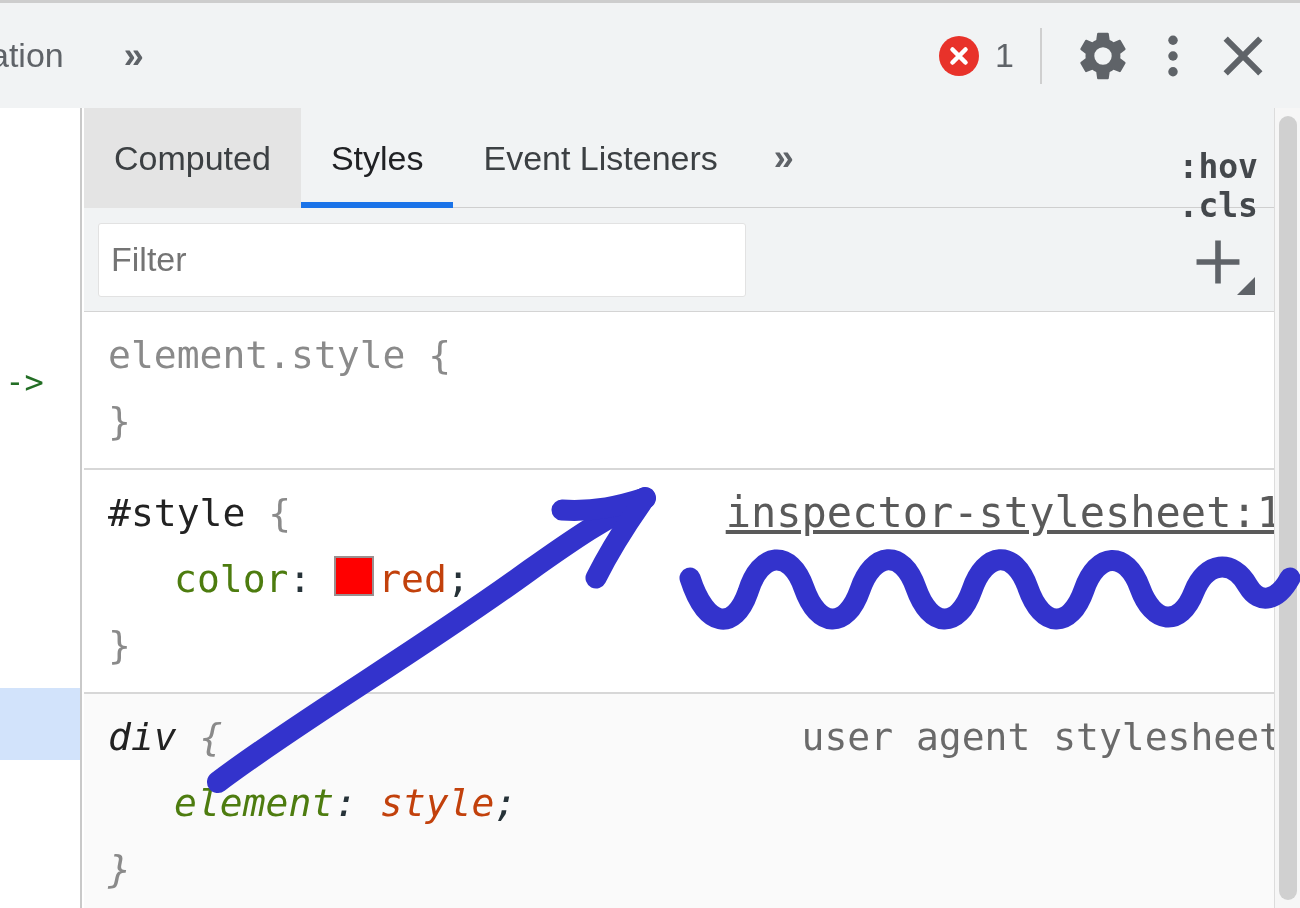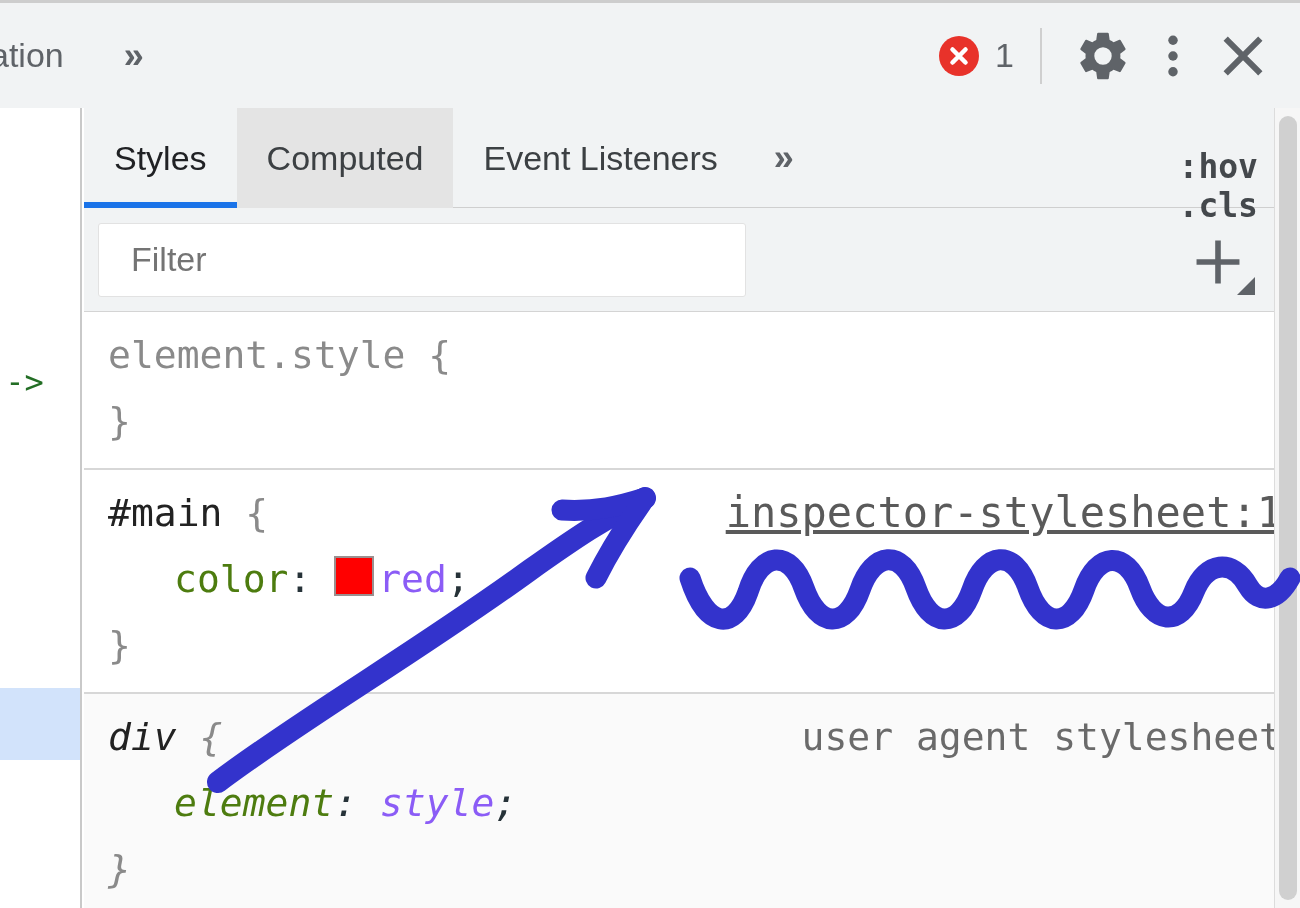--- a/index.html
+++ b/index.html
@@ -100,21 +100,21 @@
   
   .filter-bar {
     position: relative; height: 104px; background: #f1f3f4;
     display: flex; align-items: center; padding: 0 14px;
     border-bottom: 1px solid #d4d4d4;
   }
   .filter-input {
     width: 648px; height: 74px;
     background: #ffffff; border: 1px solid #e2e2e2; border-radius: 3px;
     font-family: "Liberation Sans", sans-serif; font-size: 34px;
-    color: #202124; padding: 0 32px; outline: none;
+    color: #202124; padding: 0 12px; outline: none;
   }
   .filter-input::placeholder { color: #747474; }
   .filter-actions {
     display: flex; align-items: center; margin-left: auto; padding-right: 6px; flex-direction: column;
   }
   .pseudo-btn {
     font-family: "DejaVu Sans Mono", monospace;
     font-size: 33px; font-weight: 700; color: #44484c;
     padding: 0 22px; white-space: nowrap;
   }
@@ -150,21 +150,21 @@
   .rule-line {
     font-size: 38px; line-height: 66px;
     white-space: pre; padding-left: 24px;
     position: relative;
   }
   .rule-line.indent { padding-left: 90px; }
   .sel { color: #222222; }
   .sel.gray { color: #8a8a8a; }
   .brace { color: #8a8a8a; }
   .prop { color: #4d7c0f; }
-  .val { color: #8b5cf6; }
+  .val { color: #c2410c; }
   .punct { color: #263238; }
   .italic { font-style: italic; }
   .swatch {
     display: inline-block; width: 40px; height: 40px;
     background: #ff0000; border: 2px solid #9b8f8f;
     vertical-align: -4px; margin-right: 4px;
   }
   .origin-link {
     position: absolute; right: 18px; top: 10px;
     font-size: 42px; line-height: 66px;
@@ -243,25 +243,25 @@
   <div class="split">
 
     <div class="dom-pane">
       <div class="dom-selected-row"></div>
       <div class="dom-comment">--&gt;</div>
     </div>
 
     <div class="styles-pane">
 
       <div class="sub-tabs">
+        <div class="sub-tab hovered">
+          <span>Computed</span>
+        </div>
         <div class="sub-tab active">
           <span>Styles</span>
-        </div>
-        <div class="sub-tab hovered">
-          <span>Computed</span>
         </div>
         <div class="sub-tab">
           <span>Event Listeners</span>
         </div>
         <div class="sub-chev">
           <span>»</span>
         </div>
       </div>
 
       <div class="filter-bar">
@@ -291,21 +291,21 @@
 
       <div class="rules">
 
         <div class="rule-block">
           <div class="rule-line"><span class="sel gray">element.style</span><span class="brace"> </span><span class="brace">{</span></div>
           <div class="rule-line"><span class="brace">}</span></div>
         </div>
 
         <div class="rule-block">
           <a class="origin-link" href="#">inspector-stylesheet:1</a>
-          <div class="rule-line"><span class="sel">#main</span><span class="brace"> </span><span class="brace">{</span></div>
+          <div class="rule-line"><span class="sel">#style</span><span class="brace"> </span><span class="brace">{</span></div>
           <div class="rule-line indent"><span class="prop">color</span><span class="punct">:</span><span class="punct"> </span><span class="swatch" style="background: rgb(255, 0, 0);"></span><span class="val">red</span><span class="punct">;</span></div>
           <div class="rule-line"><span class="brace">}</span></div>
         </div>
 
         <div class="rule-block ua">
           <span class="origin-note">user agent stylesheet</span>
           <div class="rule-line"><span class="sel italic">div</span><span class="brace italic"> </span><span class="brace italic">{</span></div>
           <div class="rule-line indent"><span class="prop italic">element</span><span class="punct italic">:</span><span class="punct italic"> </span><span class="val italic">style</span><span class="punct italic">;</span></div>
           <div class="rule-line"><span class="brace italic">}</span></div>
         </div>

